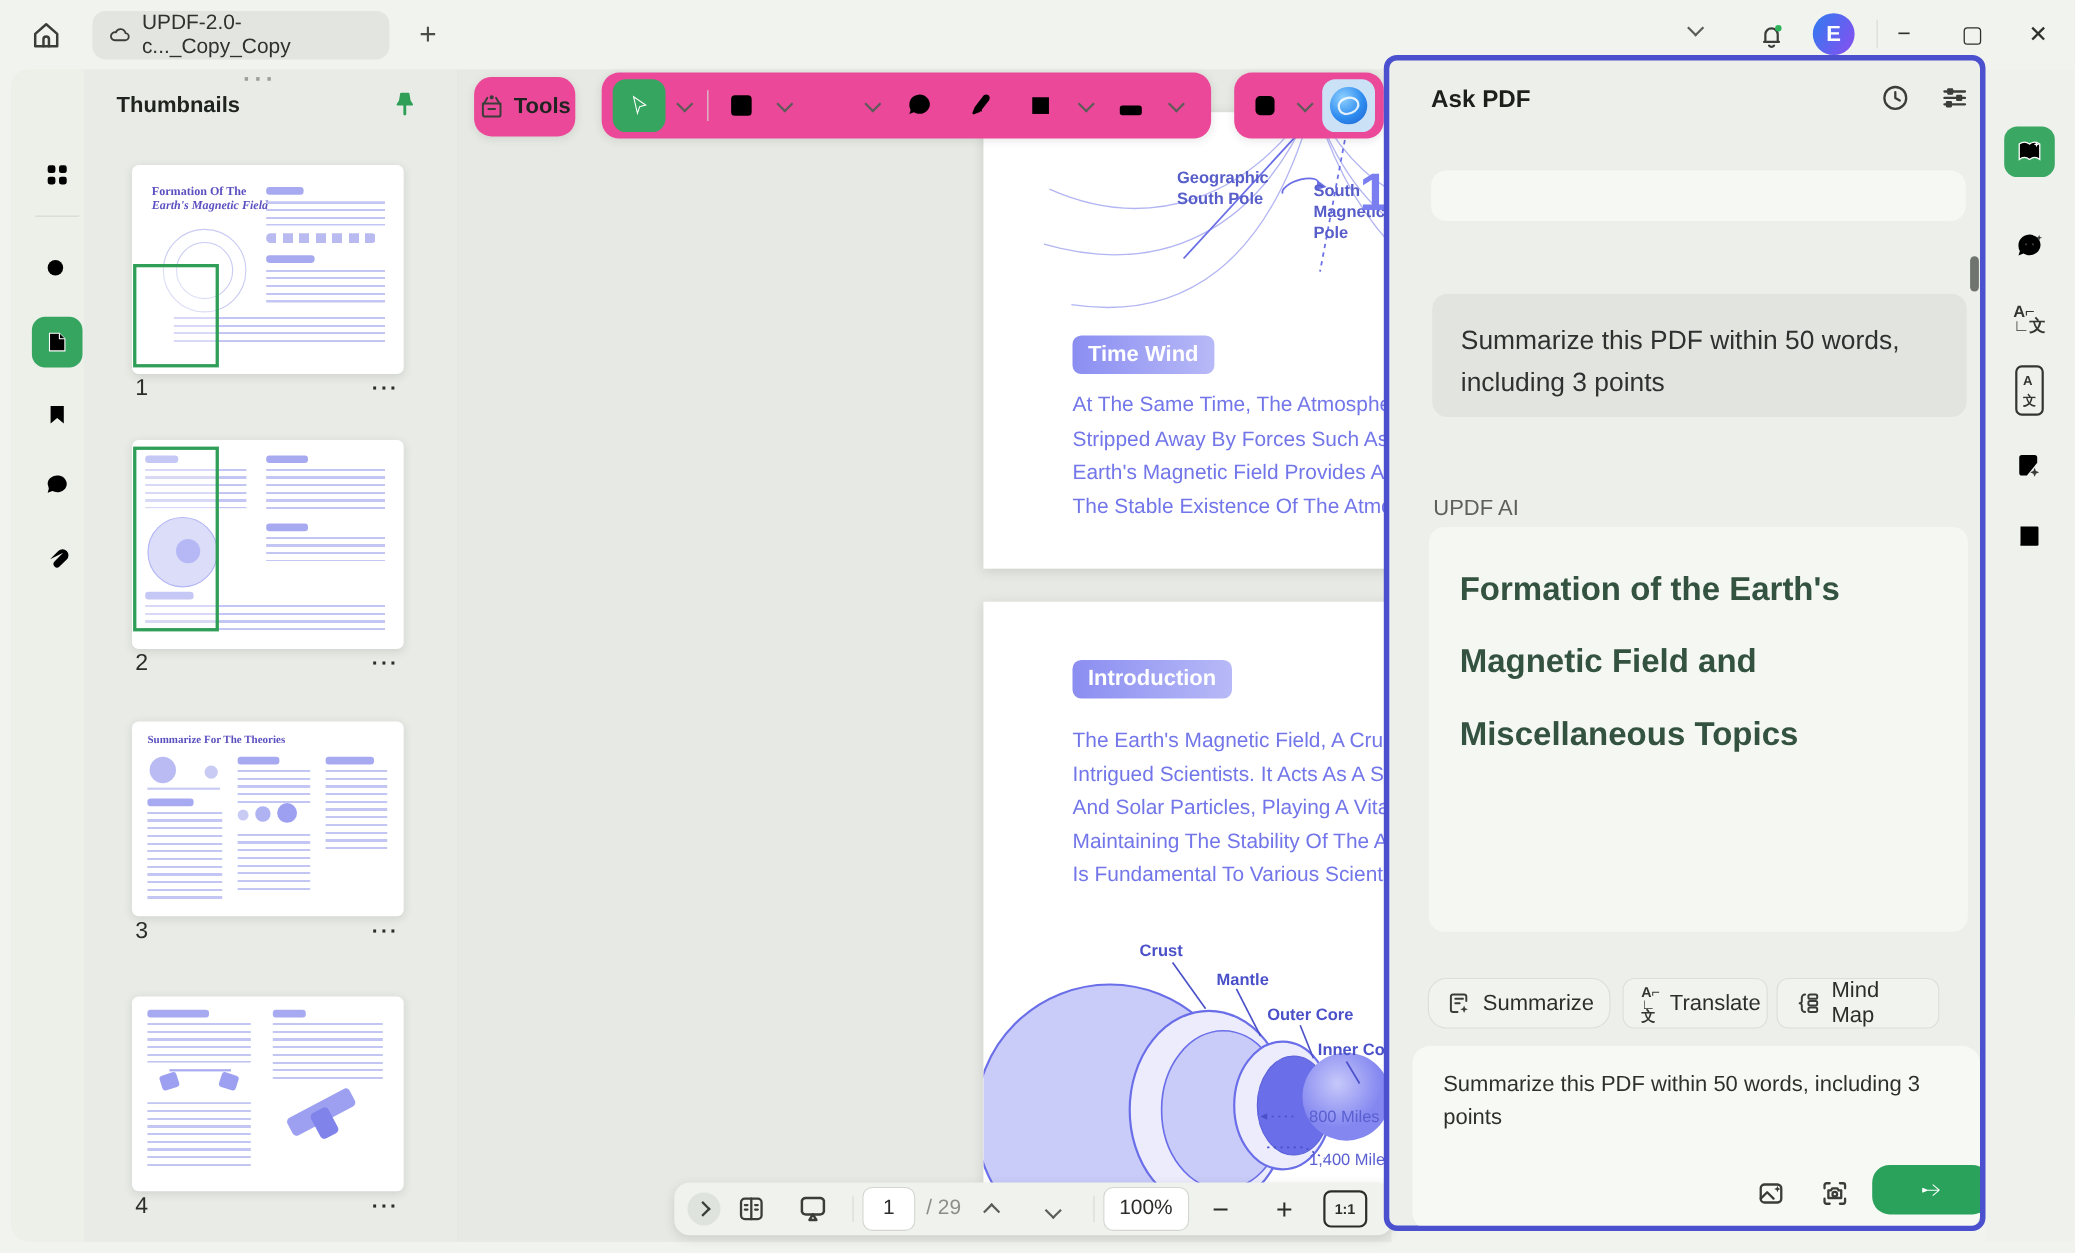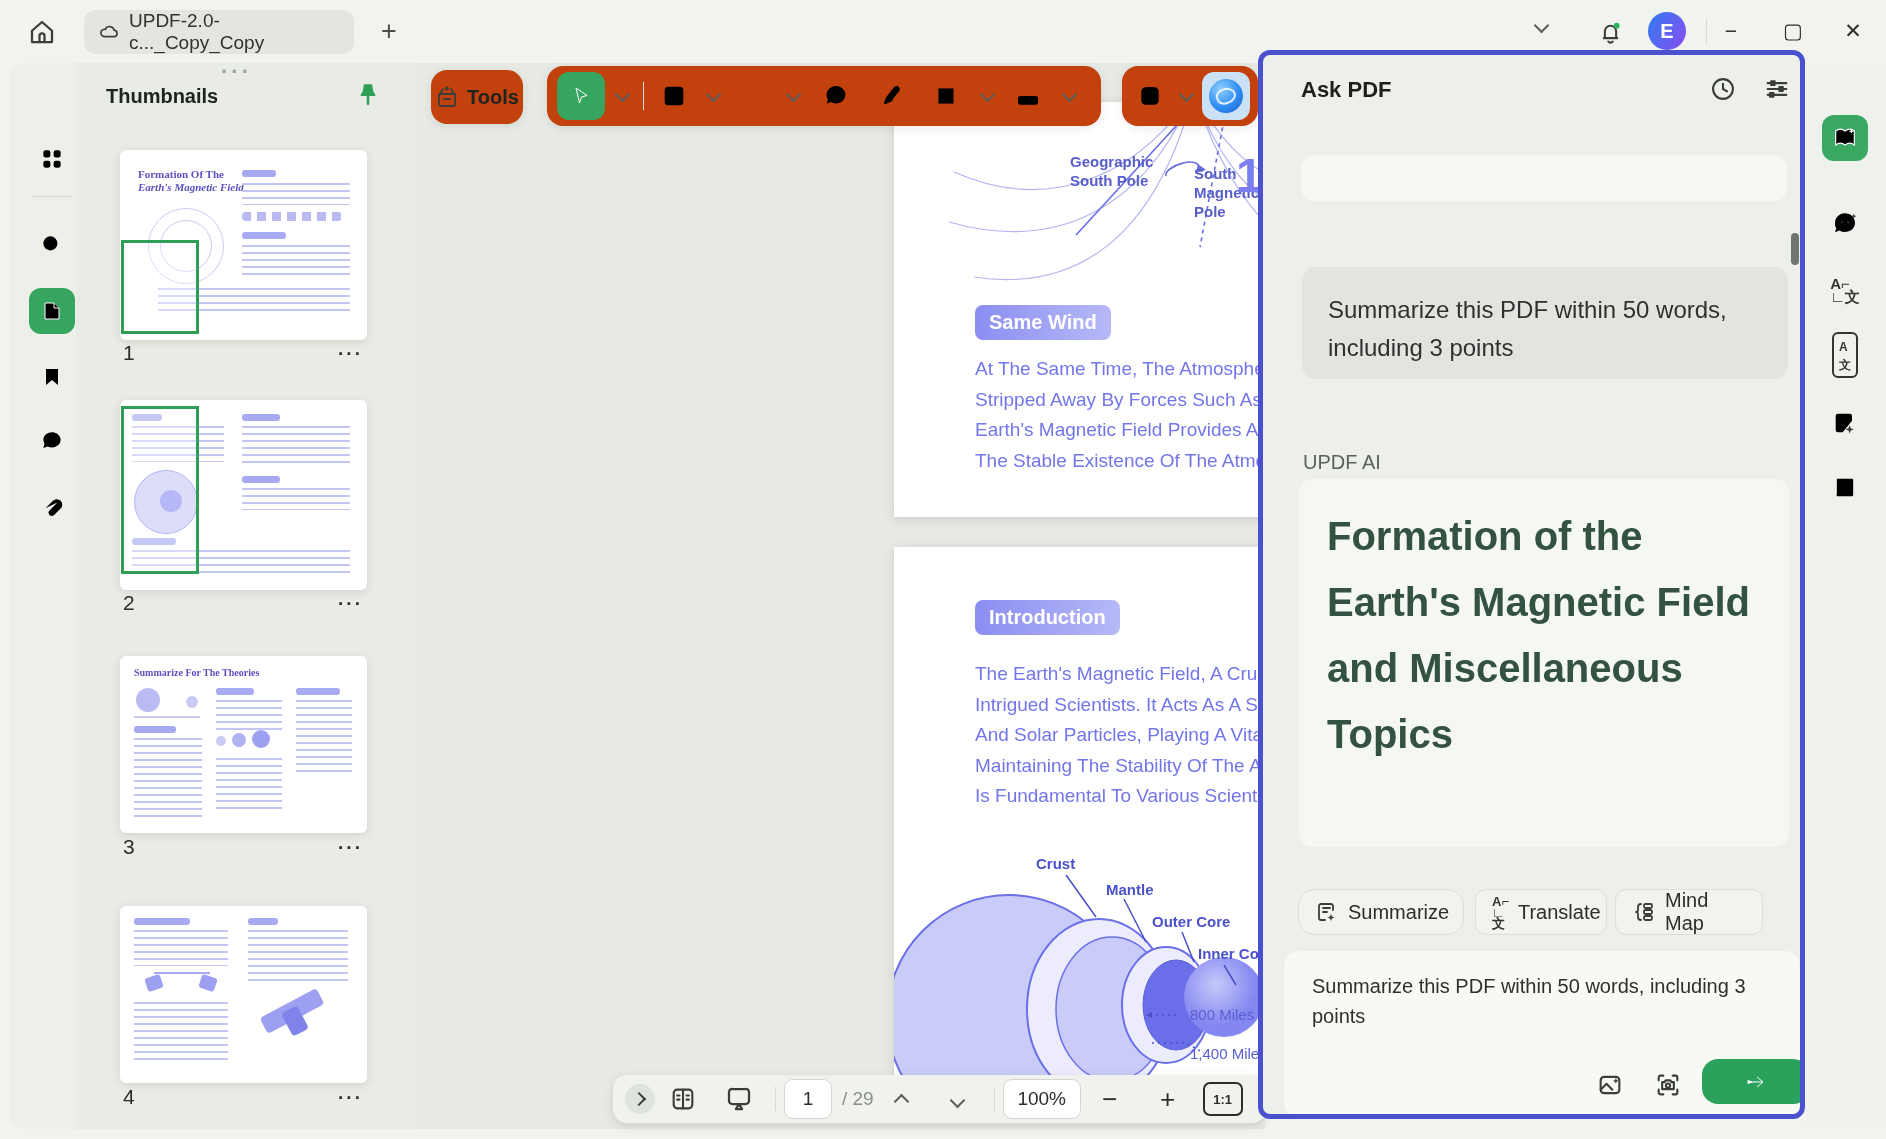--- a/index.html
+++ b/index.html
@@ -22,21 +22,21 @@
   .thpanel{position:absolute;left:76px;top:63px;width:340px;height:1066px;background:#e9ece6;border-right:1px solid #dde0d9;}
   .thcard{position:absolute;left:44px;width:247px;background:#fff;border-radius:6px;box-shadow:0 2px 8px rgba(60,65,60,.14);overflow:hidden;}
   .thnum{position:absolute;left:47px;font-size:21px;color:#2b2d2a;}
   .thmenu{position:absolute;left:262px;font-size:19px;letter-spacing:2px;color:#2b2d2a;font-weight:bold;}
   .viewrect{position:absolute;border:3px solid #2f9e57;background:rgba(255,255,255,.35);}
   .bars{background:repeating-linear-gradient(to bottom,#c3c5f2 0 2px,transparent 2px 7px);}
   .minibadge{background:#a7aaf0;border-radius:3px;height:7px;}
   .mtitle{color:#5b50c0;font-family:"Liberation Serif",serif;font-weight:bold;font-size:11px;line-height:13px;}
   
   .canvas{position:absolute;left:416px;top:63px;width:849px;height:1066px;background:#e7eae4;}
-  .toolgroup{position:absolute;background:#c2410c;border-radius:16px;box-shadow:0 2px 8px rgba(60,65,60,.12);display:flex;align-items:center;}
+  .toolgroup{position:absolute;background:#ec4899;border-radius:16px;box-shadow:0 2px 8px rgba(60,65,60,.12);display:flex;align-items:center;}
   .tbtn{display:flex;align-items:center;justify-content:center;height:48px;}
   
   .page{position:absolute;left:894px;width:540px;background:#ffffff;box-shadow:0 2px 10px rgba(70,74,68,.18);overflow:hidden;}
   .docline{color:#7276e9;font-size:19px;line-height:30.5px;white-space:nowrap;}
   .gbadge{display:inline-block;background:linear-gradient(90deg,#8b8ef1,#b7b9f7);color:#fff;font-weight:bold;font-size:20px;border-radius:8px;padding:6px 14px;}
   .maglabel{color:#575dc9;font-weight:bold;font-size:15px;line-height:19px;}
   
   .bbar{position:absolute;left:613px;top:1075px;width:653px;height:48px;background:#f0f2ed;border-radius:14px;box-shadow:0 3px 10px rgba(60,65,60,.16);display:flex;align-items:center;z-index:3;}
   .bbox{background:#fff;border:1px solid #d4d7d0;border-radius:9px;display:flex;align-items:center;justify-content:center;font-size:19px;color:#2b2d2a;}
   
@@ -225,21 +225,21 @@
     <div class="abs maglabel" style="left:176px;top:50px;">
       <div>Geographic</div>
       <div>South Pole</div>
     </div>
     <div class="abs maglabel" style="left:300px;top:62px;">
       <div>South</div>
       <div>Magnetic</div>
       <div>Pole</div>
     </div>
     <div class="abs" style="left:342px;top:46px;font-size:48px;font-weight:600;color:#7a7ef0;">1.</div>
-    <div class="abs gbadge" style="left:81px;top:203px;">Same Wind</div>
+    <div class="abs gbadge" style="left:81px;top:203px;">Time Wind</div>
     <div class="abs" style="left:81px;top:252px;">
       <div class="docline">At The Same Time, The Atmosphere Will Als</div>
       <div class="docline">Stripped Away By Forces Such As The Sola</div>
       <div class="docline">Earth's Magnetic Field Provides An Indispen</div>
       <div class="docline">The Stable Existence Of The Atmosphere B</div>
     </div>
   </div>
 
   <div class="page" style="top:547px;height:545px;">
     <div class="abs gbadge" style="left:81px;top:53px;">Introduction</div>
@@ -424,21 +424,21 @@
     </div>
 
     <div class="abs" style="left:38px;top:100px;width:486px;height:46px;background:#f6f9f3;border-radius:14px;"></div>
     <div class="abs" style="left:528px;top:178px;width:8px;height:32px;background:#6f746f;border-radius:4px;"></div>
 
     <div class="abs" style="left:39px;top:212px;width:486px;height:112px;background:#e2e5df;border-radius:14px;padding:24px 26px;box-sizing:border-box;font-size:24px;line-height:38px;color:#2f3130;">Summarize this PDF within 50 words, including 3 points</div>
 
     <div class="abs" style="left:40px;top:396px;font-size:20px;color:#5d615c;">UPDF AI</div>
 
     <div class="abs" style="left:36px;top:424px;width:490px;height:368px;background:#f4f7f2;border-radius:14px;padding:24px 28px;box-sizing:border-box;overflow:hidden;">
-      <div style="font-size:40px;line-height:66px;font-weight:bold;color:#33523f;">Formation of the Earth's Magnetic Field and Miscellaneous Topics</div>
+      <div style="font-size:30px;line-height:66px;font-weight:bold;color:#33523f;">Formation of the Earth's Magnetic Field and Miscellaneous Topics</div>
     </div>
 
     <div class="chip" style="left:35px;width:166px;border-radius:17px;">
       <span class="ic">
           <svg width="24" height="24" viewBox="0 0 24 24">
             <path d="M18 10 V6 a2 2 0 0 0 -2 -2 H6 a2 2 0 0 0 -2 2 v12 a2 2 0 0 0 2 2 h4"></path>
             <path d="M8 8 h7 M8 12 h4"></path>
             <path d="M16 14 l1 2.5 2.5 1 -2.5 1 -1 2.5 -1 -2.5 -2.5 -1 2.5 -1 Z" fill="#3a3d39" stroke="none"></path>
           </svg>
         </span>

